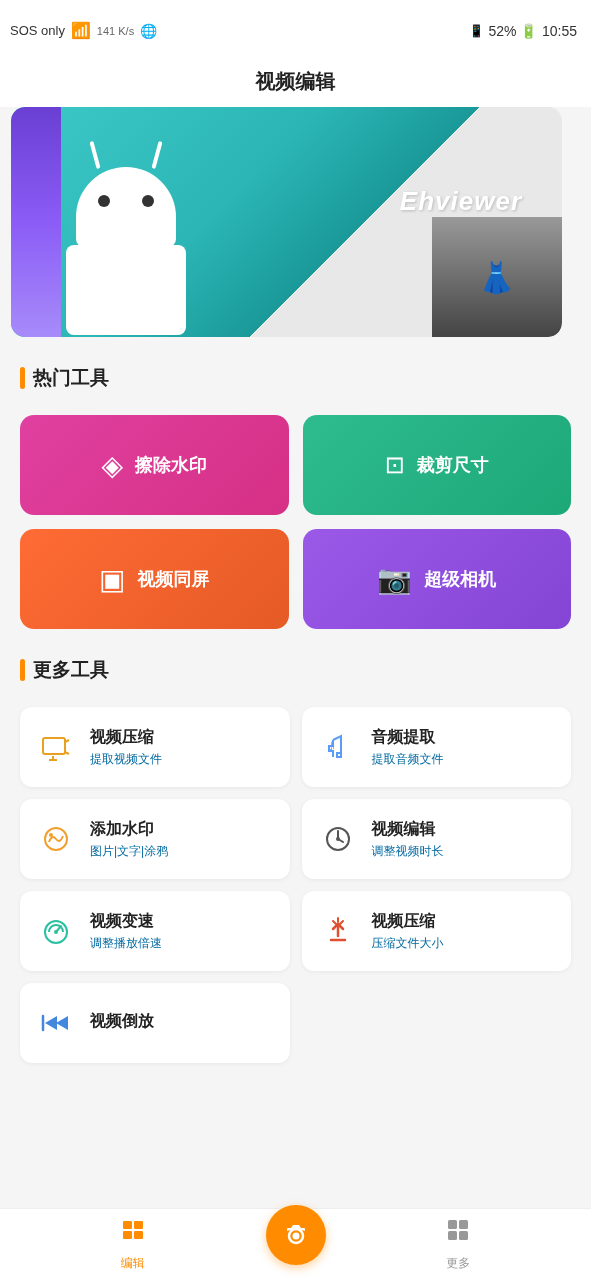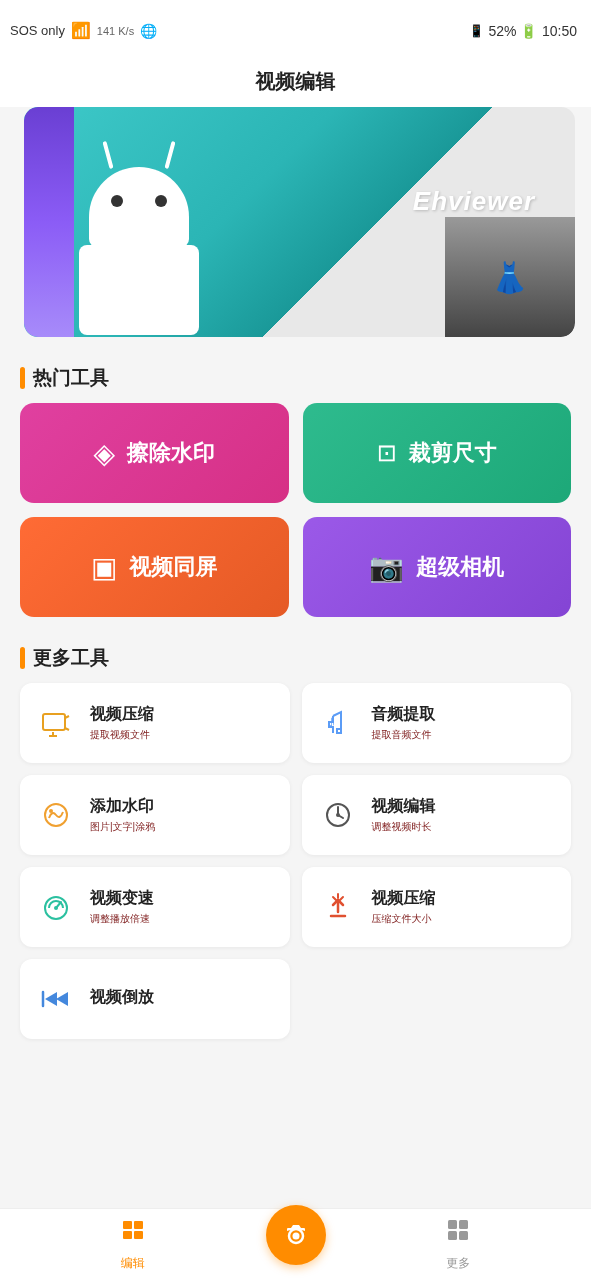--- a/index.html
+++ b/index.html
@@ -44,21 +44,21 @@
       font-size: 20px;
       font-weight: 600;
       color: #222;
       padding: 18px 0 12px;
       background: #fff;
     }
 
     
     .banner {
       width: calc(100% - 40px);
-      margin: 0 24px 20px;
+      margin: 0 11px 20px;
       height: 230px;
       border-radius: 14px;
       overflow: hidden;
       position: relative;
       background: linear-gradient(135deg, #3ec9c9 0%, #2bb5b5 40%, #1a9999 60%, #e8e8e8 60%);
     }
     .banner-inner {
       width: 100%;
       height: 100%;
       display: flex;
@@ -161,21 +161,21 @@
       width: 130px;
       height: 120px;
       background: linear-gradient(135deg, #888 0%, #555 100%);
       border-radius: 0 0 14px 0;
     }
 
     
     .section-header {
       display: flex;
       align-items: center;
-      padding: 8px 20px 12px;
+      padding: 8px 20px 24px;
       gap: 8px;
     }
     .section-accent {
       width: 5px;
       height: 22px;
       background: #ff8c00;
       border-radius: 3px;
     }
     .section-title {
       font-size: 19px;
@@ -199,21 +199,21 @@
       gap: 12px;
       cursor: pointer;
       border: none;
       outline: none;
     }
     .hot-tool-btn .tool-icon {
       font-size: 28px;
       color: #fff;
     }
     .hot-tool-btn .tool-label {
-      font-size: 22px;
+      font-size: 18px;
       font-weight: 600;
       color: #fff;
     }
     .btn-watermark { background: linear-gradient(135deg, #e040a0 0%, #d63085 100%); }
     .btn-crop { background: linear-gradient(135deg, #2ebb8e 0%, #1da878 100%); }
     .btn-split { background: linear-gradient(135deg, #ff6b35 0%, #e55a25 100%); }
     .btn-camera { background: linear-gradient(135deg, #9b59e8 0%, #8444d4 100%); }
 
     
     .more-tools-grid {
@@ -242,22 +242,22 @@
       font-size: 22px;
       flex-shrink: 0;
     }
     .more-tool-info .tool-name {
       font-size: 16px;
       font-weight: 600;
       color: #222;
       margin-bottom: 3px;
     }
     .more-tool-info .tool-desc {
-      font-size: 10px;
-      color: #7f1d1d;
+      font-size: 12px;
+      color: #0369a1;
     }
 
     
     .icon-video-extract { color: #e8a020; }
     .icon-audio-extract { color: #5b9cf6; }
     .icon-add-watermark { color: #f0a030; }
     .icon-clip-duration { color: #555; }
     .icon-compress { color: #e05030; }
     .icon-speed { color: #2bc0a0; }
     .icon-reverse { color: #4488dd; }
@@ -321,21 +321,21 @@
   <div class="status-left">
     <span>SOS only</span>
     <span style="font-size:16px;">📶</span>
     <span style="font-size:11px;color:#666;">141 K/s</span>
     <span style="font-size:14px;">🌐</span>
   </div>
   <div class="status-right">
     <span style="font-size:12px;">📱</span>
     <span>52%</span>
     <span>🔋</span>
-    <span>10:50</span>
+    <span>10:55</span>
   </div>
 </div>
 
 <div class="content-area">
   <div class="page-title">视频编辑</div>
 
   <div class="banner">
     <div class="banner-left-strip"></div>
     <div class="banner-inner">
 

